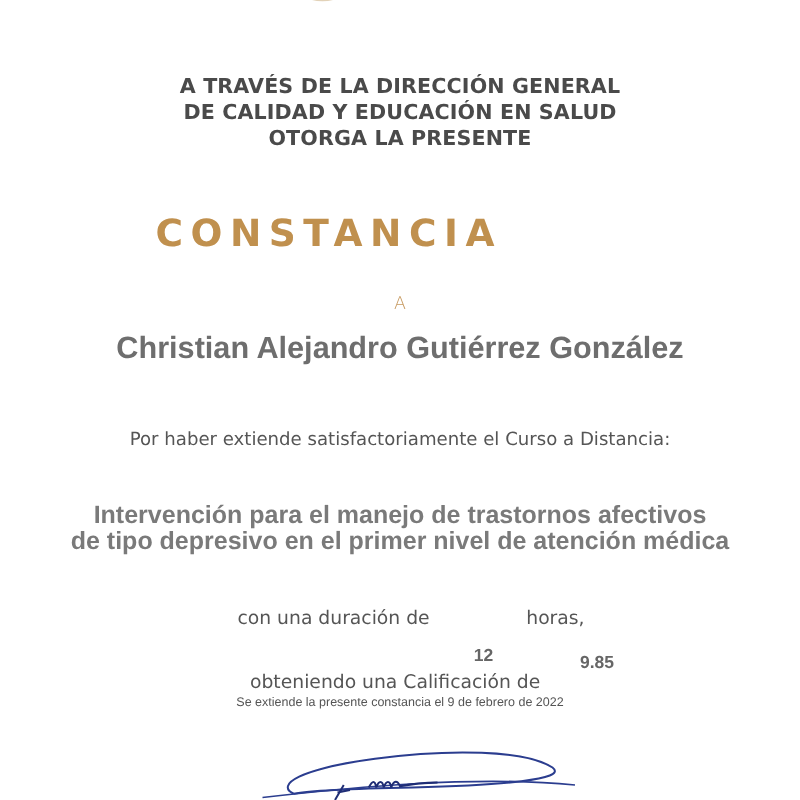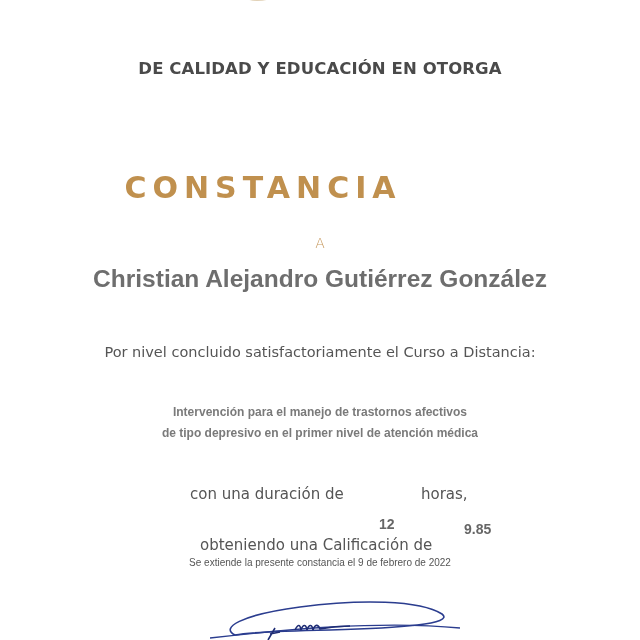--- a/index.html
+++ b/index.html
@@ -86,21 +86,21 @@
     }
     .course {
       position: absolute;
       left: 0;
       top: 402px;
       width: 640px;
       text-align: center;
       font-family: "Liberation Sans", sans-serif;
       font-weight: bold;
       color: #7a7a7a;
-      font-size: 12px;
+      font-size: 20px;
       line-height: 21px;
     }
     .course div { white-space: nowrap; }
     .duration-line {
       position: absolute;
       top: 483px;
       left: 0;
       width: 640px;
       height: 24px;
       font-family: "DejaVu Sans", sans-serif;
@@ -145,30 +145,32 @@
   </style>
 </head>
 <body>
 
 <svg class="emblem" viewBox="0 0 36 10">
   <ellipse cx="18" cy="2" rx="14" ry="5" fill="#d8c3a0" opacity="0.75"></ellipse>
   <ellipse cx="18" cy="2" rx="8" ry="3" fill="#c9a878" opacity="0.8"></ellipse>
 </svg>
 
 <div class="header">
-  <div>DE CALIDAD Y EDUCACIÓN EN OTORGA</div>
+  <div>A TRAVÉS DE LA DIRECCIÓN GENERAL</div>
+  <div>DE CALIDAD Y EDUCACIÓN EN SALUD</div>
+  <div>OTORGA LA PRESENTE</div>
 </div>
 
 <div class="title">CONSTANCIA</div>
 
 <div class="to-letter">A</div>
 
 <div class="recipient">Christian Alejandro Gutiérrez González</div>
 
-<div class="reason">Por nivel concluido satisfactoriamente el Curso a Distancia:</div>
+<div class="reason">Por haber extiende satisfactoriamente el Curso a Distancia:</div>
 
 <div class="course">
   <div>Intervención para el manejo de trastornos afectivos</div>
   <div>de tipo depresivo en el primer nivel de atención médica</div>
 </div>
 
 <div class="duration-line">
   <span class="abs" style="left:190px; top:2px;">con una duración de</span>
   <span class="abs val" style="left:379px; top:3px;margin-top:30px;">12</span>
   <span class="abs" style="left:421px; top:2px;">horas,</span>

